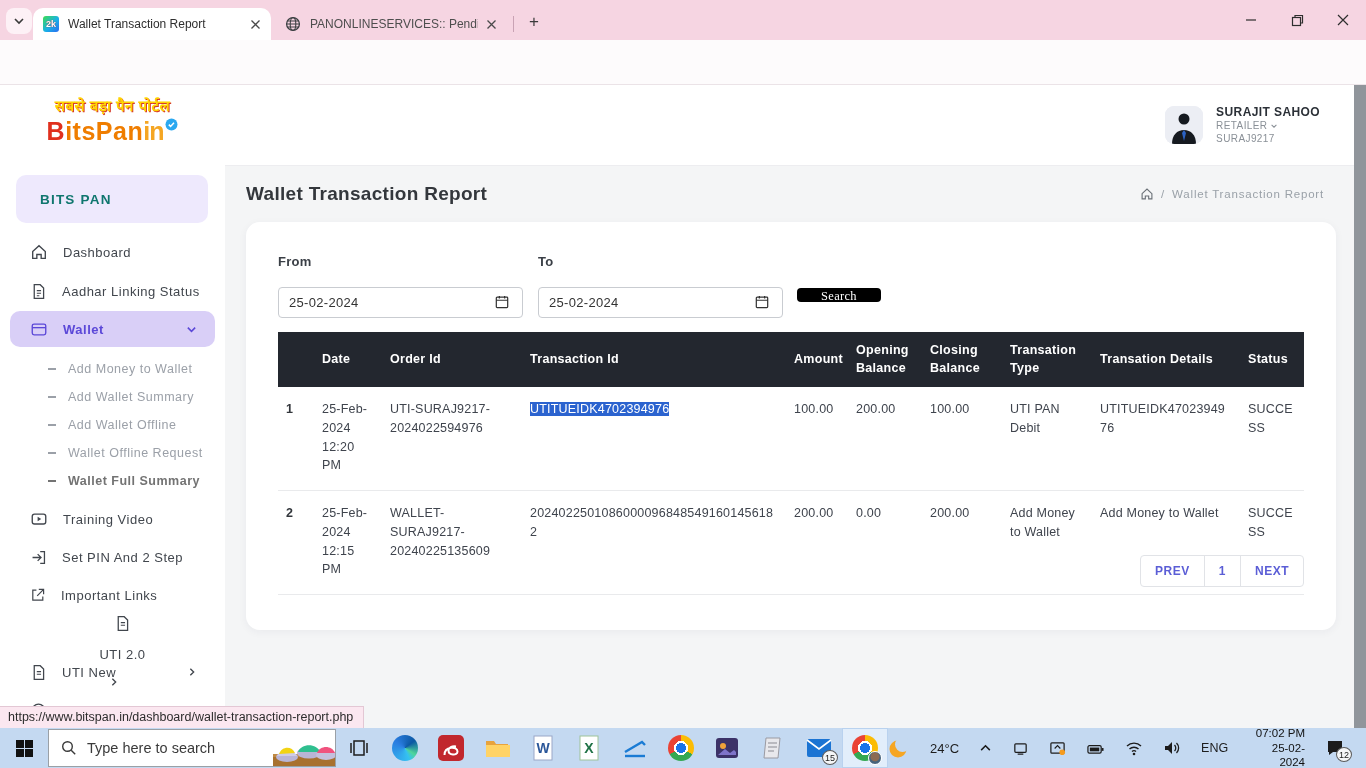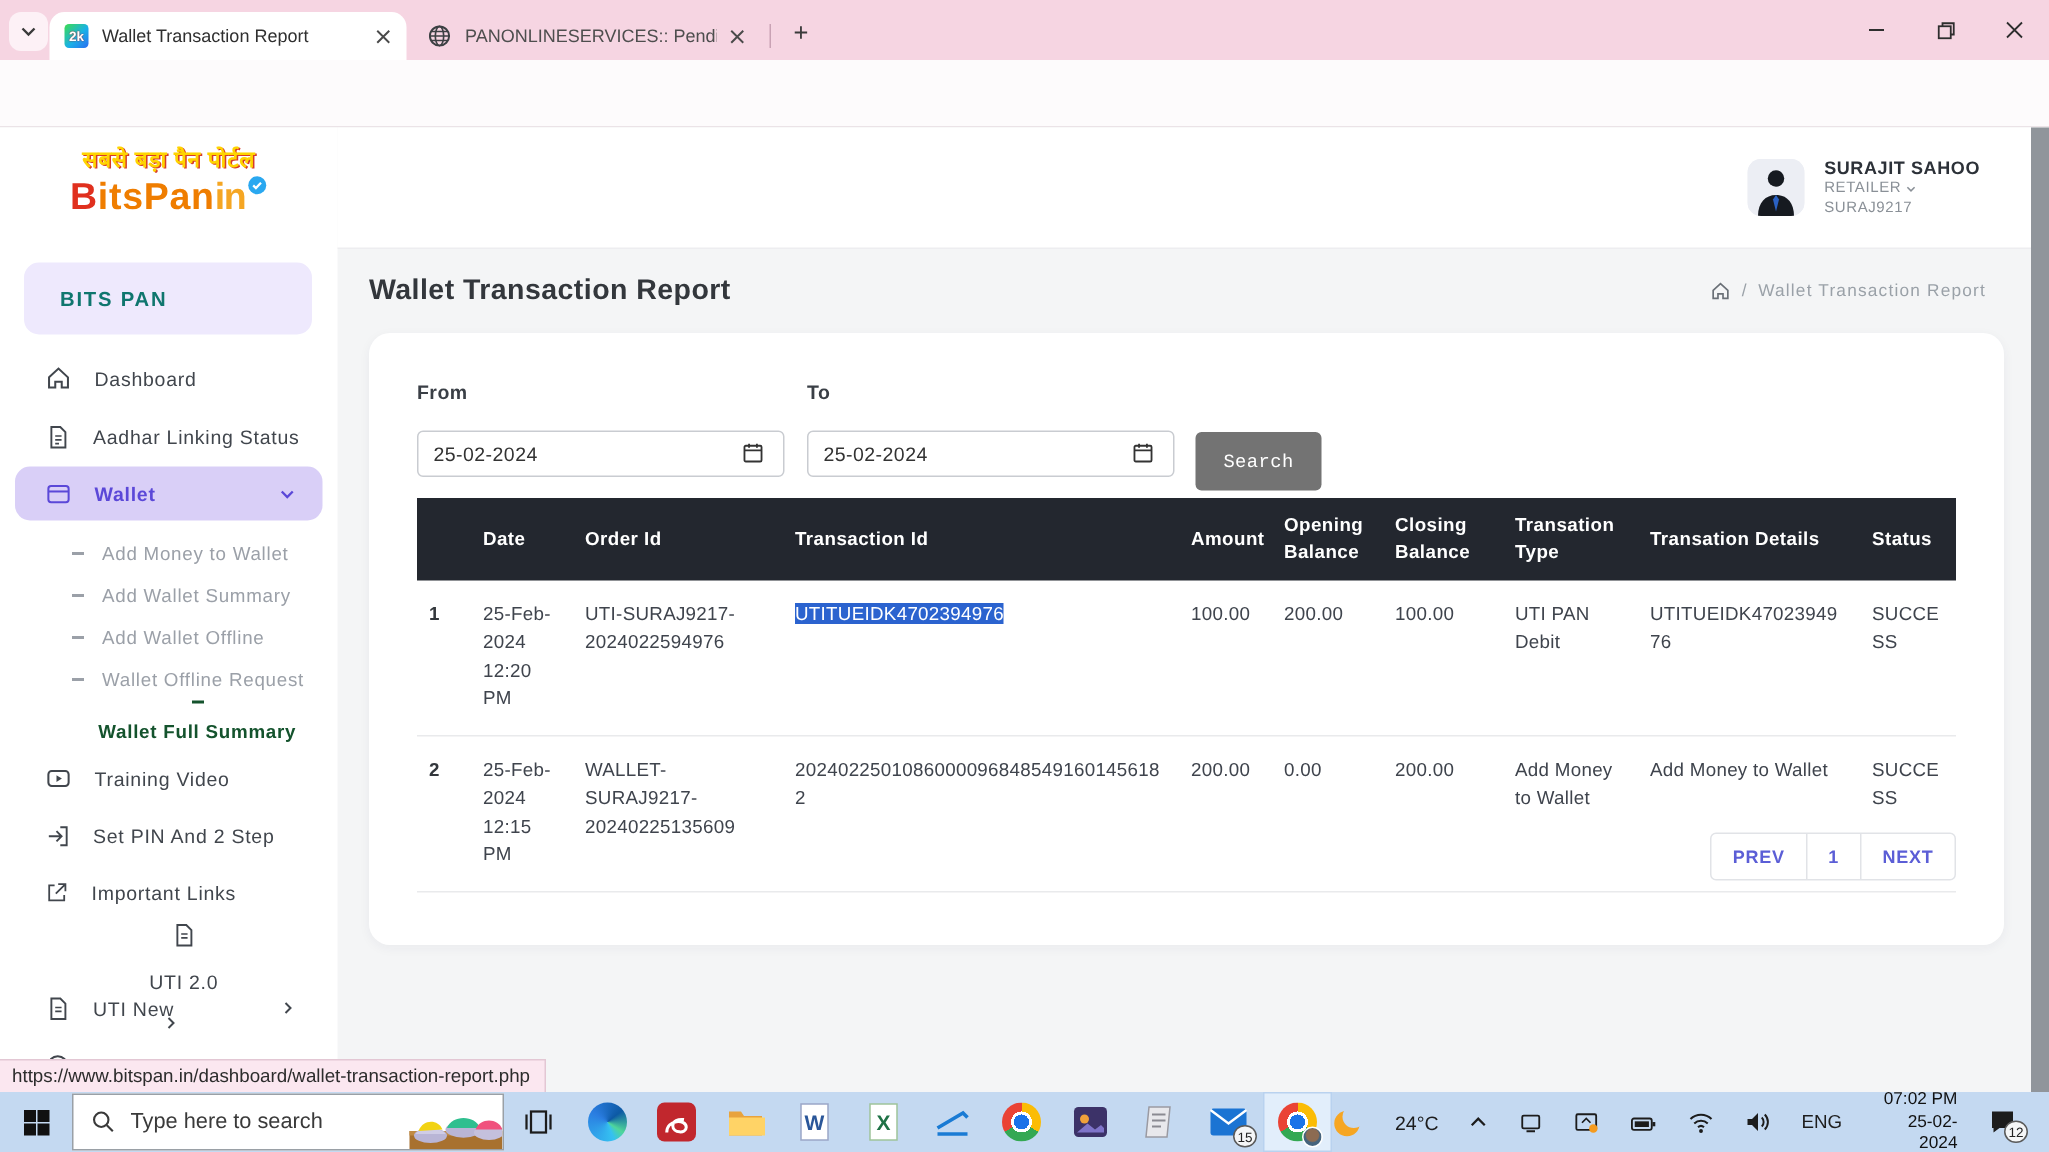--- a/index.html
+++ b/index.html
@@ -52,21 +52,21 @@
   .verified{display:inline-block;vertical-align:super;margin-left:2px;}
   .section-pill{position:absolute;left:16px;top:90px;width:192px;height:48px;border-radius:10px;
     background:#eee9fd;display:flex;align-items:center;padding-left:24px;}
   .section-pill span{color:#0f766e;font-weight:bold;font-size:13.5px;letter-spacing:1.2px;}
   .side-item{position:absolute;left:10px;width:205px;height:38px;display:flex;align-items:center;
     padding-left:20px;gap:15px;color:#41464d;font-size:13px;letter-spacing:.5px;}
   .side-item .lbl{flex:1;}
   .side-item.pill{background:#d9cff7;border-radius:10px;height:36px;color:#5b48d8;font-weight:bold;}
   .sub-item{position:absolute;left:10px;width:205px;height:28px;display:flex;align-items:center;
     padding-left:38px;gap:12px;color:#9ba0a8;font-size:12.5px;letter-spacing:.5px;}
-  .sub-item.active{color:#14532d;font-weight:bold;flex-direction:column;}
+  .sub-item.active{color:#737373;font-weight:bold;}
   .dash-icon{width:8px;height:2px;background:currentColor;flex:0 0 auto;}
   .chev-right{margin-right:18px;}
 
   
   .topbar{position:absolute;left:225px;top:0;width:1129px;height:81px;background:#fff;
     border-bottom:1px solid #ededf0;display:flex;align-items:center;justify-content:flex-end;
     padding-right:34px;gap:13px;}
   .user-avatar{width:38px;height:38px;border-radius:9px;background:#eceef4;overflow:hidden;}
   .user-meta{line-height:1.25;}
   .user-name{font-size:12px;font-weight:bold;color:#2c3138;letter-spacing:.4px;}
@@ -77,22 +77,22 @@
   .page-title{font-size:19px;font-weight:bold;color:#33373c;letter-spacing:.3px;}
   .breadcrumb{display:flex;align-items:center;gap:7px;color:#9aa1a8;font-size:11.5px;letter-spacing:.8px;}
 
   
   .card{position:absolute;left:246px;top:137px;width:1090px;height:408px;background:#fff;
     border-radius:14px;box-shadow:0 2px 8px rgba(40,40,70,.05);}
   .f-label{position:absolute;font-size:13px;font-weight:bold;color:#3a3f46;letter-spacing:.3px;}
   .date-input{position:absolute;width:245px;height:31px;border:1px solid #c9ccd1;border-radius:4px;
     background:#fff;font-size:13px;color:#333;padding:0 34px 0 10px;font-family:inherit;letter-spacing:.3px;}
   .cal-ico{position:absolute;pointer-events:none;}
-  .search-btn{position:absolute;left:551px;top:66px;width:84px;height:39px;border:none;border-radius:4px;
-    background:#737373;color:#fff;font-size:12.5px;font-family:Liberation Mono, monospace;letter-spacing:.3px;}
+  .search-btn{position:absolute;left:551px;top:66px;width:84px;height:14px;border:none;border-radius:4px;
+    background:#000000;color:#fff;font-size:12.5px;font-family:Liberation Serif, serif;letter-spacing:.3px;}
 
   table.report{position:absolute;left:32px;top:110px;width:1026px;border-collapse:collapse;table-layout:fixed;}
   table.report th{background:#23272f;color:#fff;font-size:12.5px;font-weight:bold;text-align:left;
     padding:10px 8px;letter-spacing:.3px;line-height:1.4;vertical-align:middle;}
   table.report td{font-size:12.5px;color:#3f444d;padding:13px 8px 15px;vertical-align:top;
     border-bottom:1px solid #e9eaec;line-height:1.5;letter-spacing:.2px;word-wrap:break-word;}
   table.report td.num{font-weight:bold;color:#33373c;}
   .sel{background:#2b63cf;color:#fff;}
 
   .pager{position:absolute;right:32px;top:333px;display:inline-flex;border:1px solid #e1e3e7;

